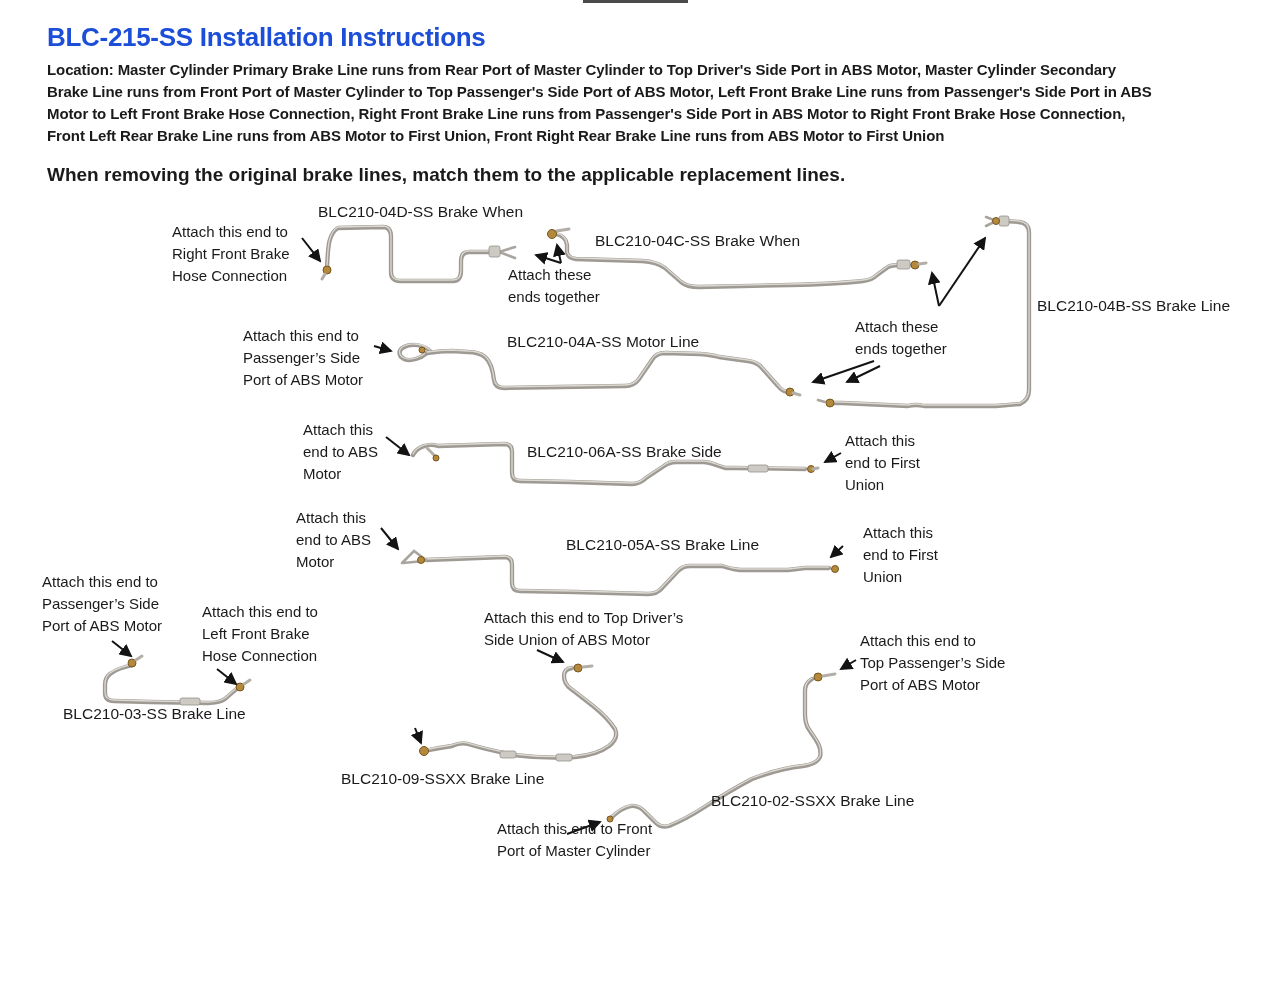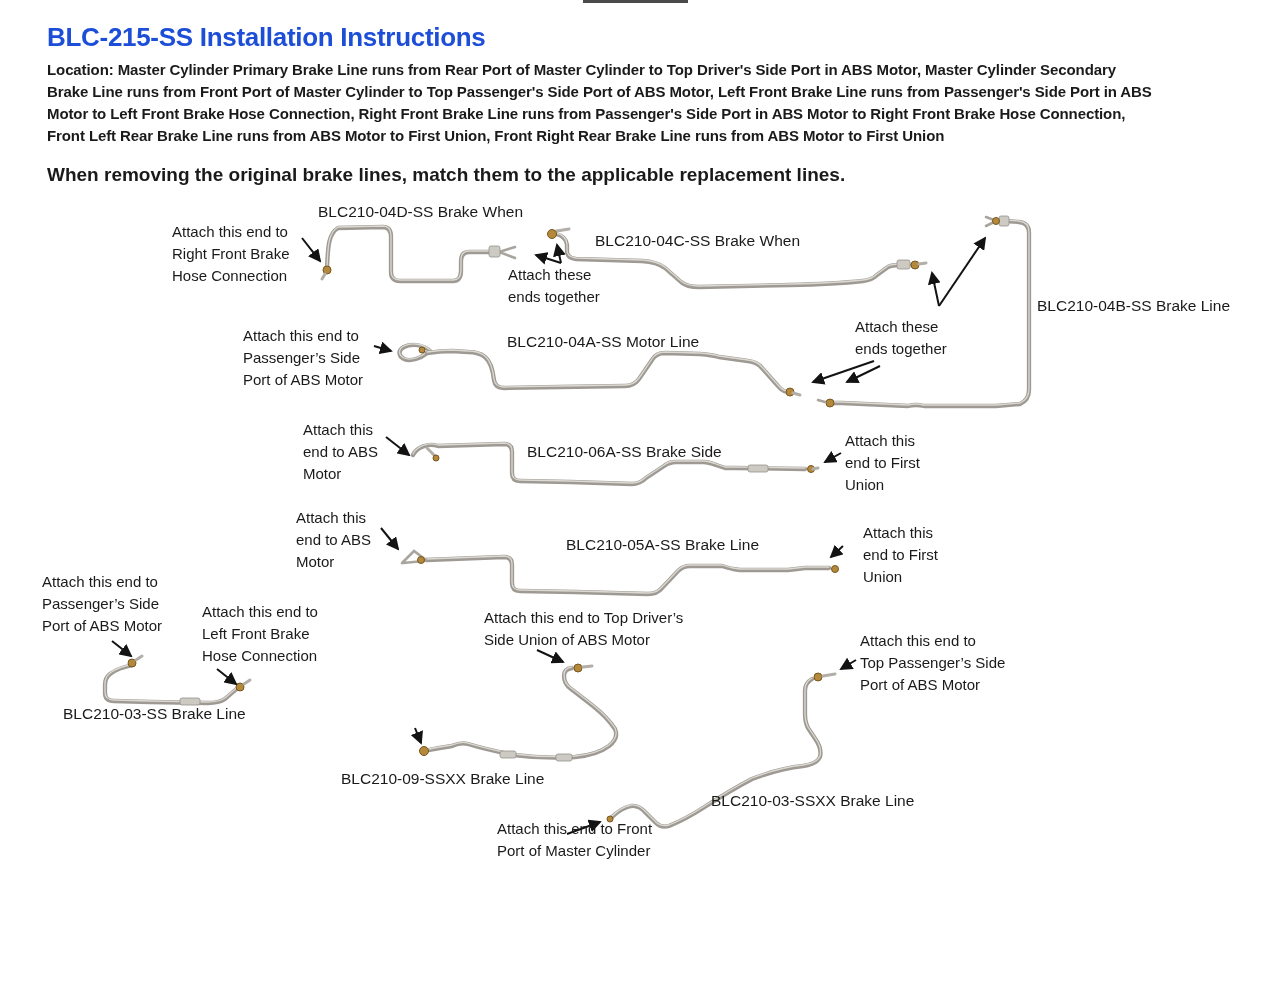--- a/index.html
+++ b/index.html
@@ -164,21 +164,21 @@
   </svg>
 
   <div class="plabel" style="left:318px;top:202px;">BLC210-04D-SS Brake When</div>
   <div class="plabel" style="left:595px;top:231px;">BLC210-04C-SS Brake When</div>
   <div class="plabel" style="left:1037px;top:296px;">BLC210-04B-SS Brake Line</div>
   <div class="plabel" style="left:507px;top:332px;">BLC210-04A-SS Motor Line</div>
   <div class="plabel" style="left:527px;top:442px;">BLC210-06A-SS Brake Side</div>
   <div class="plabel" style="left:566px;top:535px;">BLC210-05A-SS Brake Line</div>
   <div class="plabel" style="left:63px;top:704px;">BLC210-03-SS Brake Line</div>
   <div class="plabel" style="left:341px;top:769px;">BLC210-09-SSXX Brake Line</div>
-  <div class="plabel" style="left:711px;top:791px;">BLC210-03-SSXX Brake Line</div>
+  <div class="plabel" style="left:711px;top:791px;">BLC210-02-SSXX Brake Line</div>
 
   <div class="ann" style="left:172px;top:221px;">Attach this end to
 Right Front Brake
 Hose Connection</div>
   <div class="ann" style="left:508px;top:264px;">Attach these
 ends together</div>
   <div class="ann" style="left:855px;top:316px;">Attach these
 ends together</div>
   <div class="ann" style="left:243px;top:325px;">Attach this end to
 Passenger’s Side

